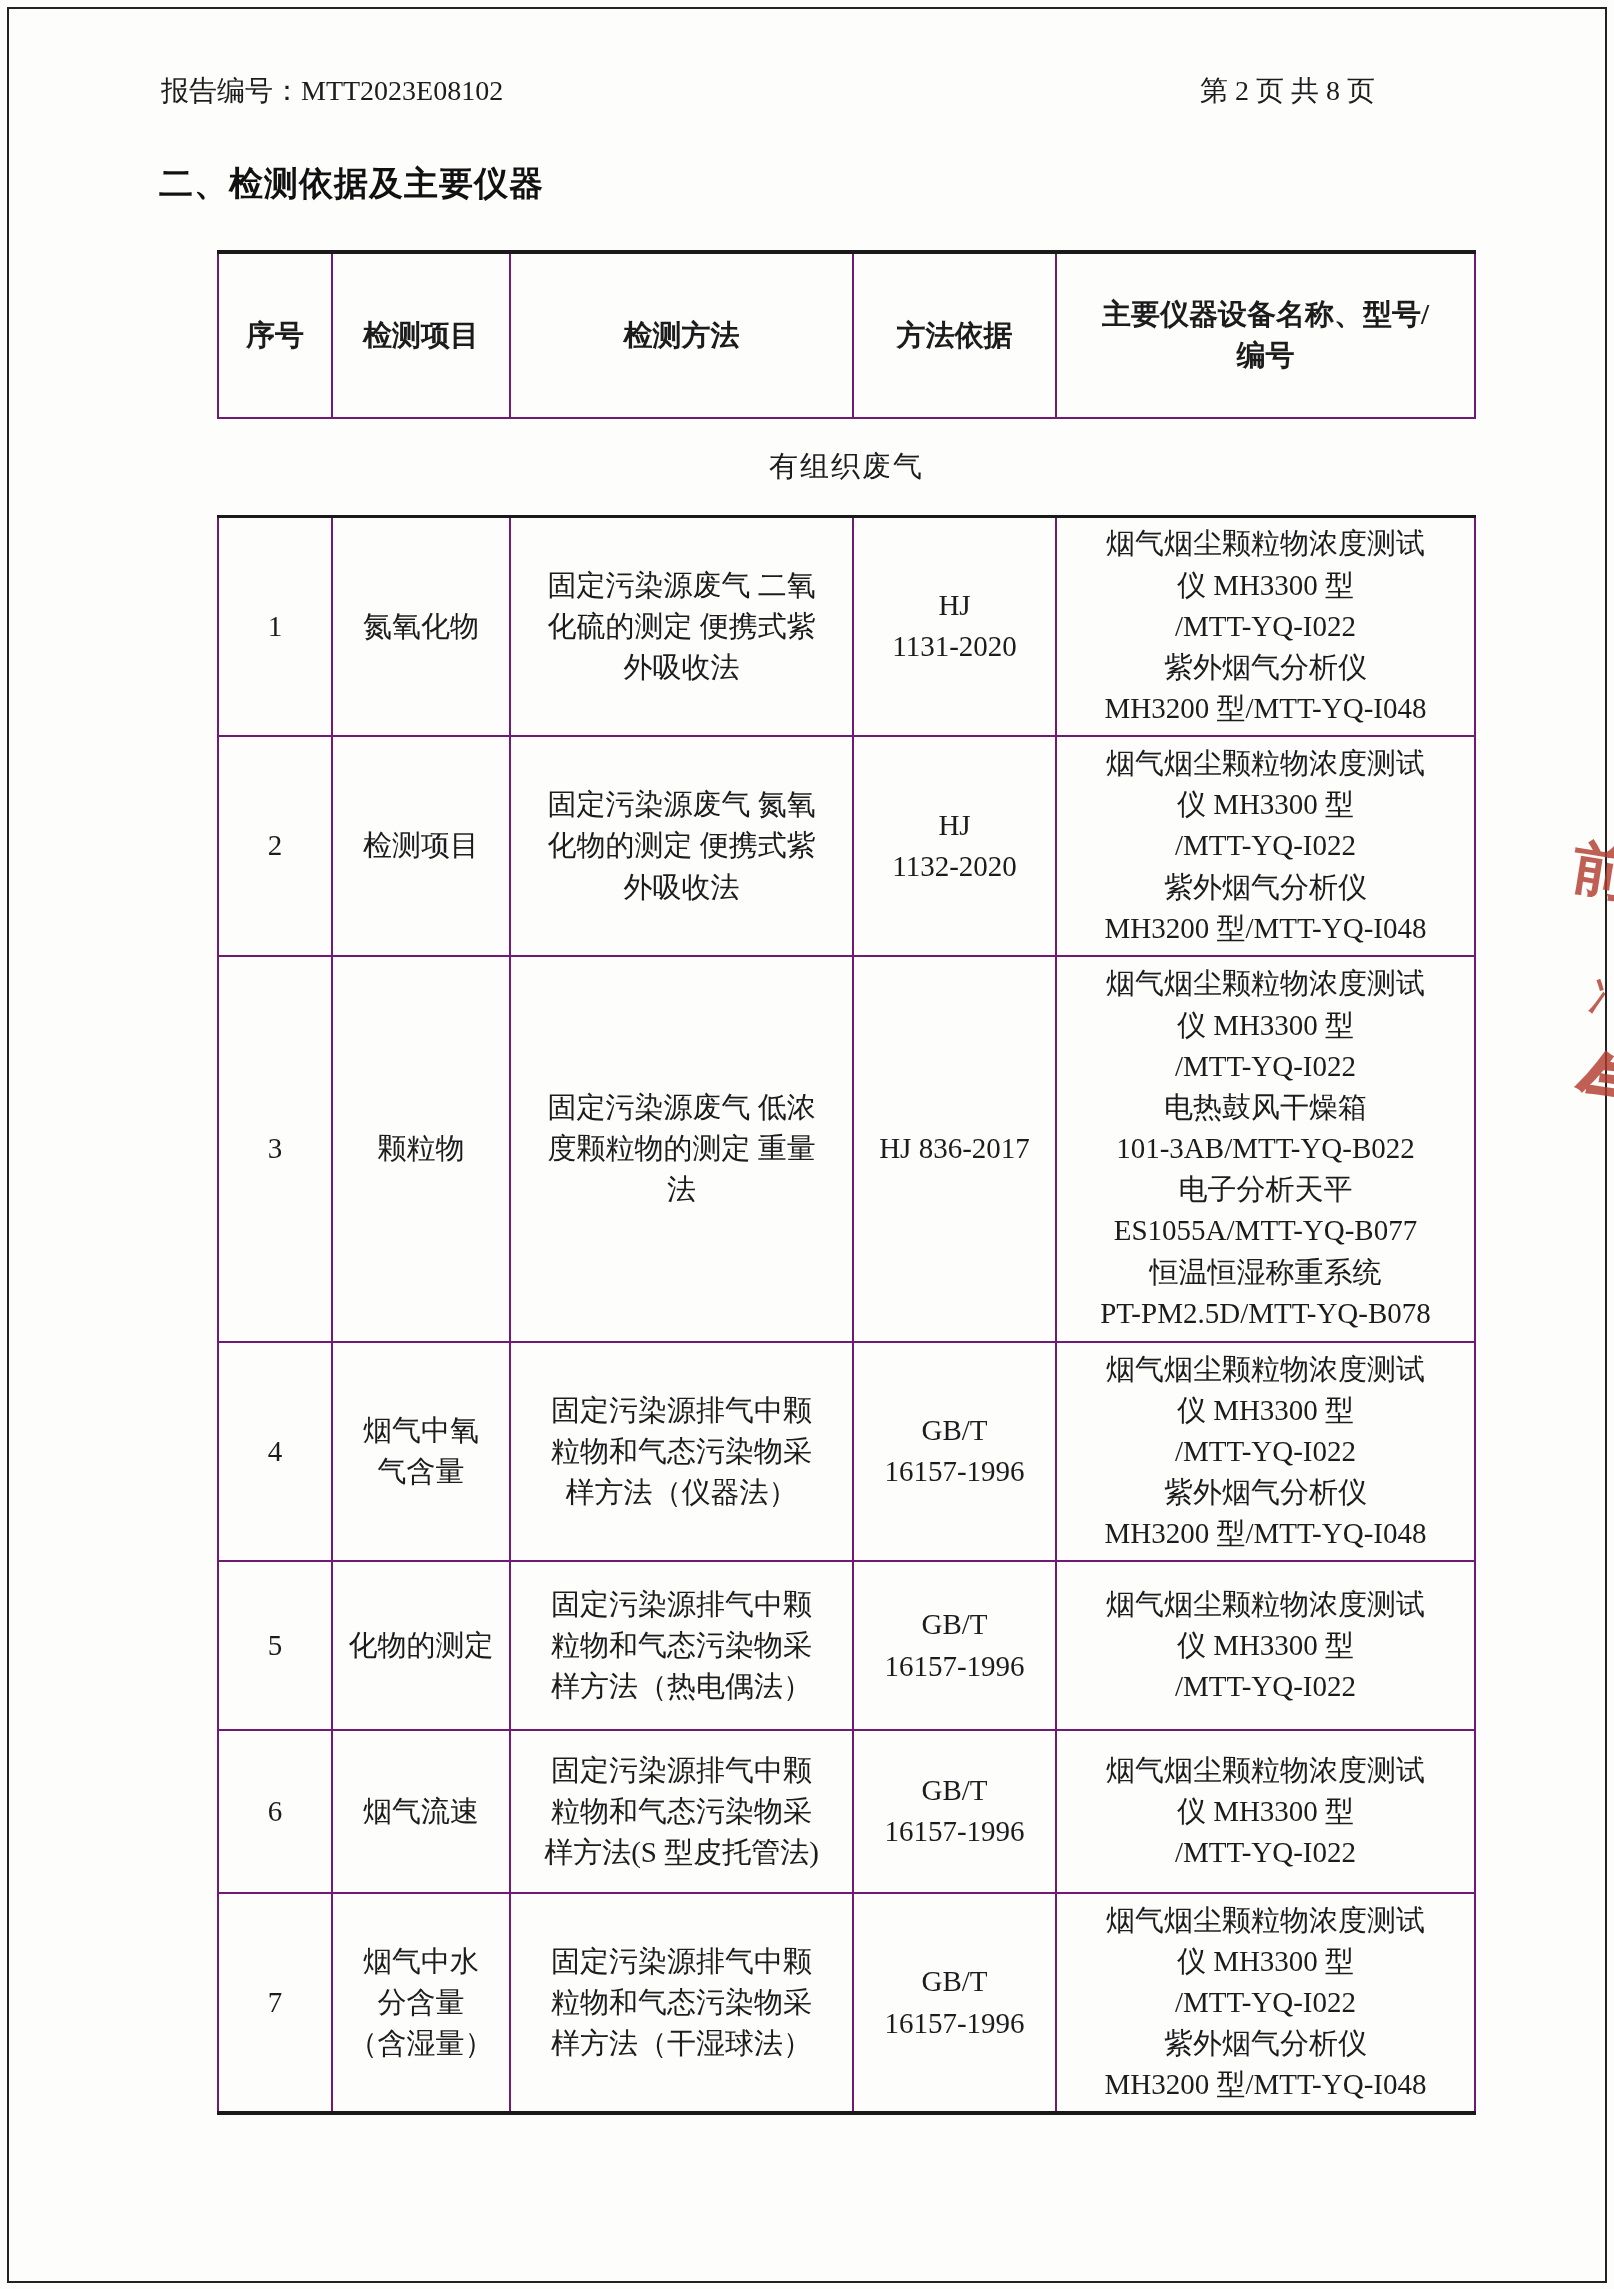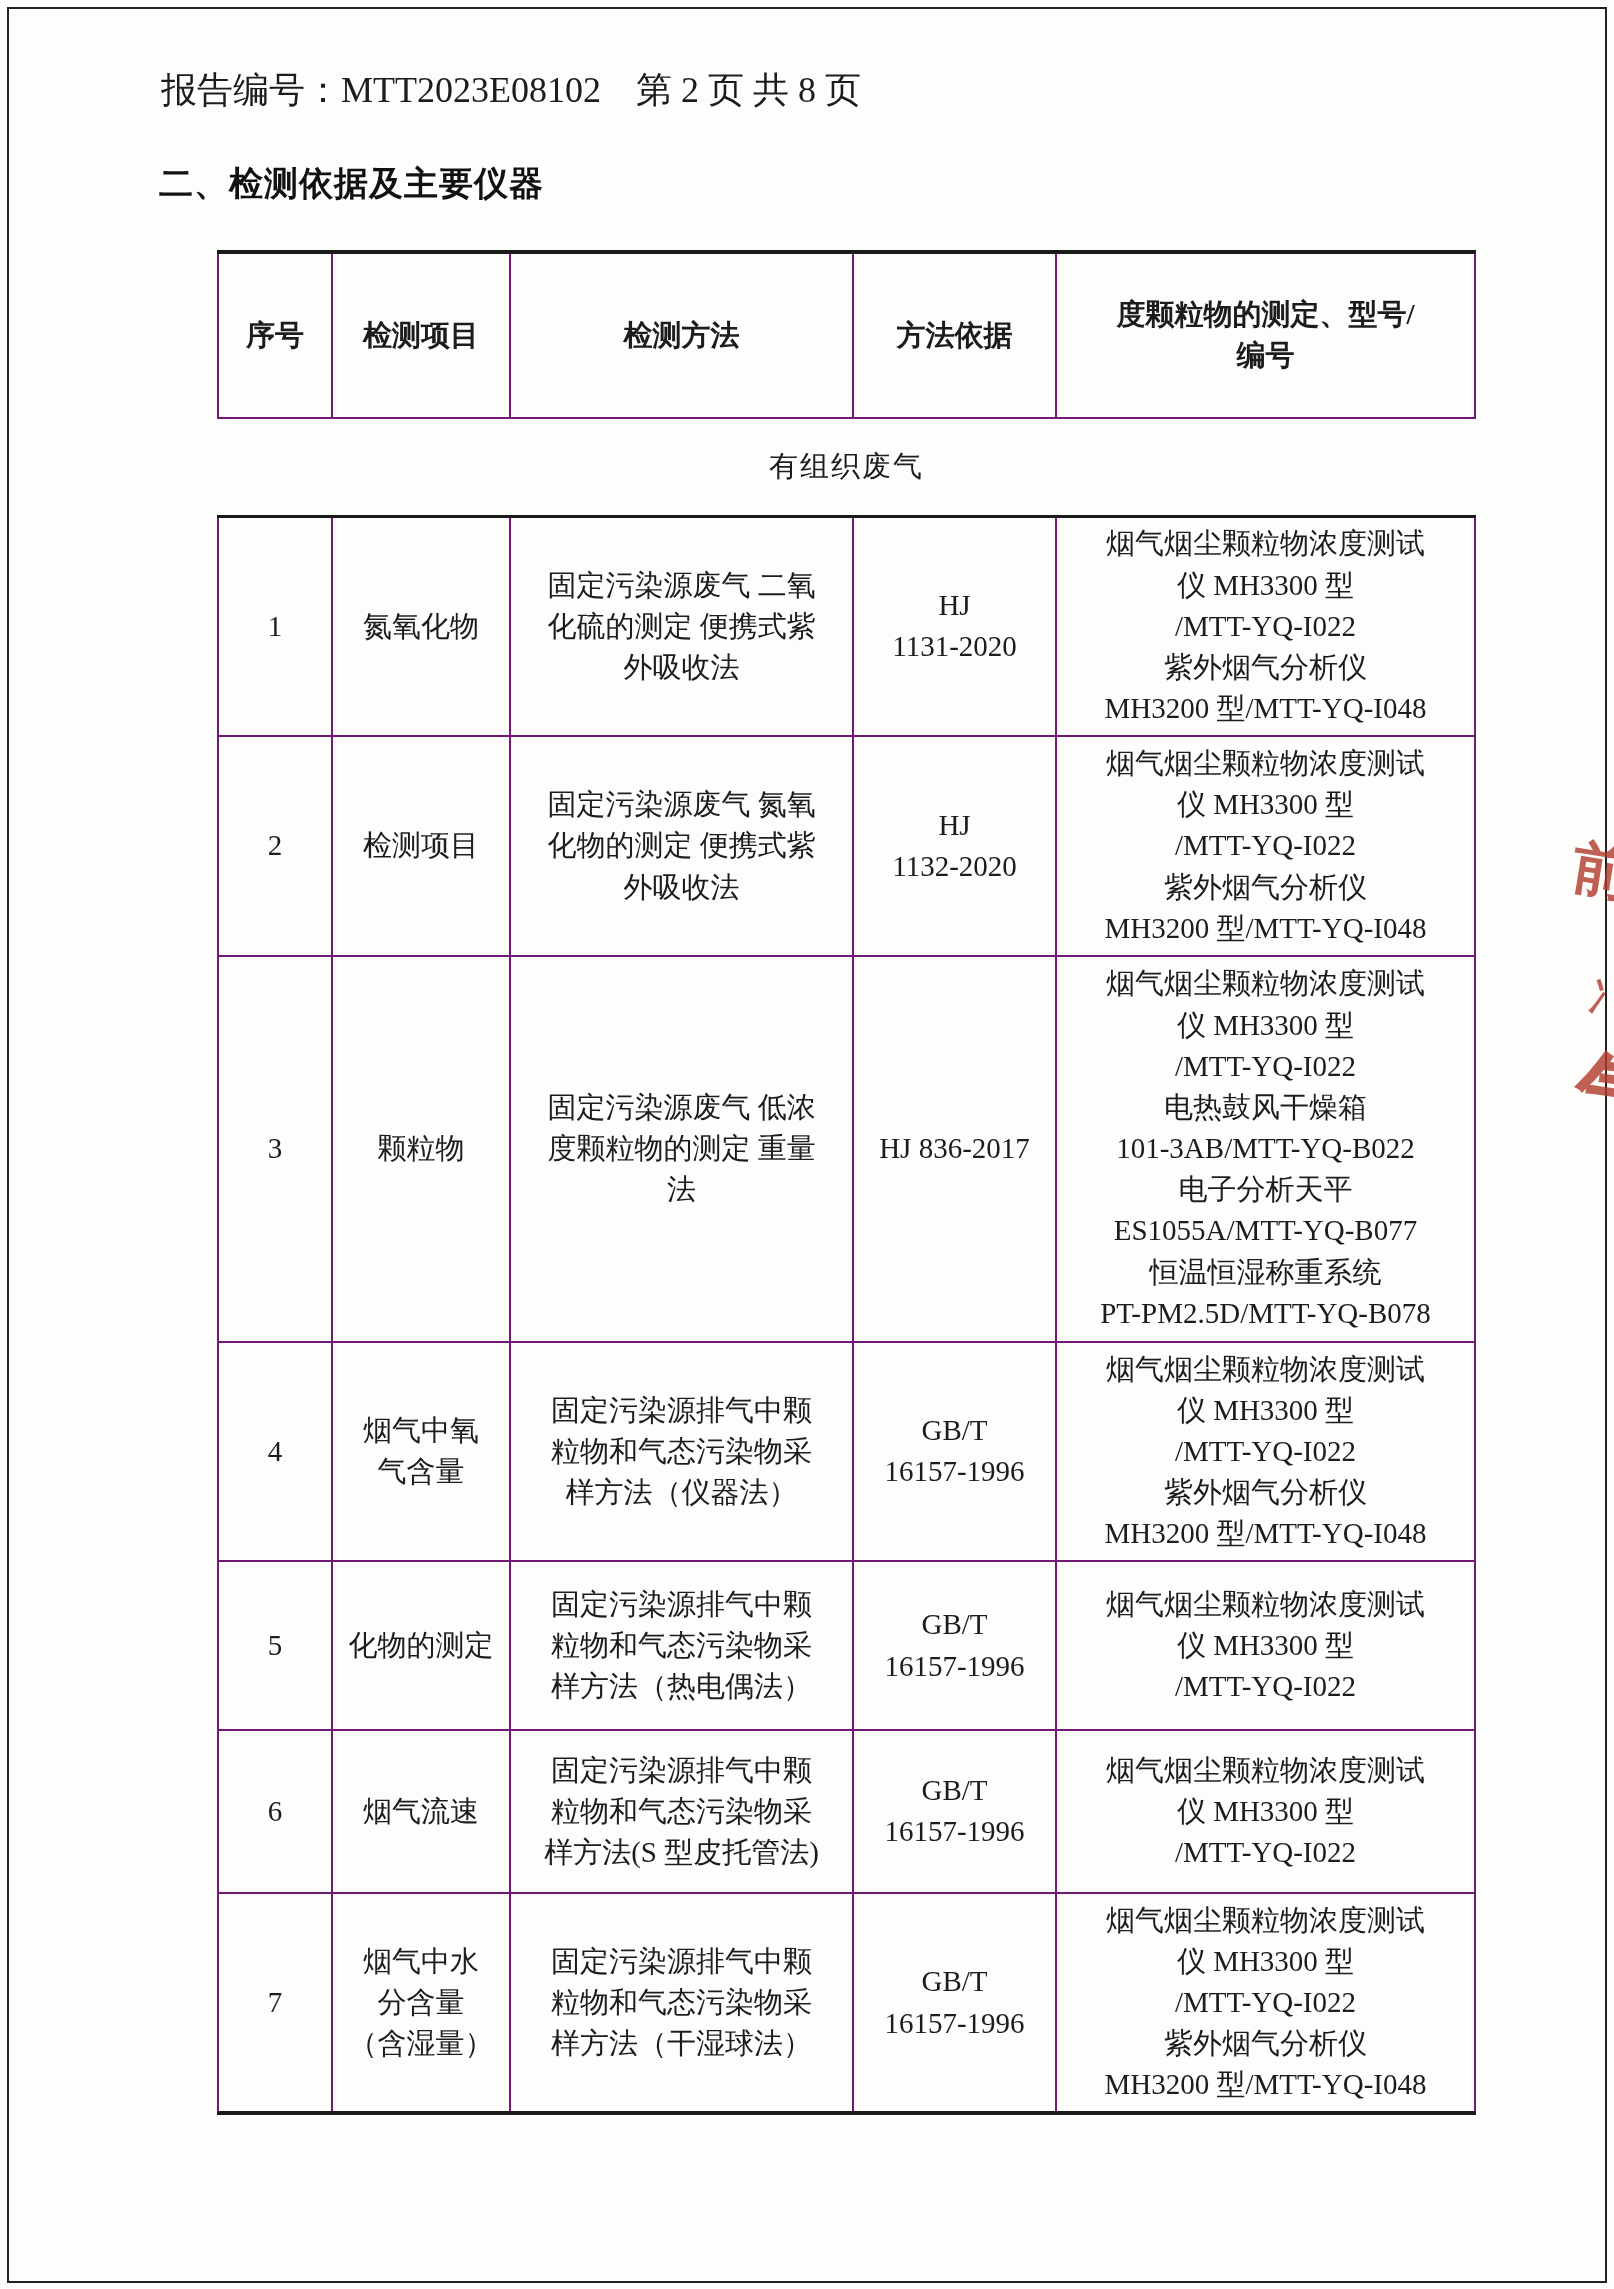--- a/index.html
+++ b/index.html
@@ -12,23 +12,23 @@
   }
   .page{
     position:absolute;left:0;top:0;width:1614px;height:2290px;
     background:#fdfdfc;overflow:hidden;
   }
   .page-frame{
     position:absolute;left:6.8px;top:6.8px;right:6.8px;bottom:6.8px;
     border:2px solid #222;pointer-events:none;
   }
   .topbar{
-    display:flex;
+    display:flex;justify-content:space-between;
     padding:72px 239px 0 161px;
-    font-size:36px;line-height:37px;gap:35px;
+    font-size:28px;line-height:37px;
   }
   .page-title{
     margin:53px 0 12px 159px;
     font-family:"Liberation Sans","DejaVu Sans",sans-serif;
     font-weight:700;font-size:34px;line-height:43px;color:#111;
     letter-spacing:1px;
   }
   table.methods{
     margin:45px 0 0 217px;
     width:1258px;
@@ -95,21 +95,21 @@
       <col style="width:343px">
       <col style="width:203px">
       <col style="width:419px">
     </colgroup>
     <thead>
       <tr>
         <th>序号</th>
         <th>检测项目</th>
         <th>检测方法</th>
         <th>方法依据</th>
-        <th>度颗粒物的测定、型号/
+        <th>主要仪器设备名称、型号/
 编号</th>
       </tr>
     </thead>
     <tbody>
       <tr>
         <td class="band" colspan="5">有组织废气</td>
       </tr>
       <tr>
         <td>1</td>
         <td>氮氧化物</td>

